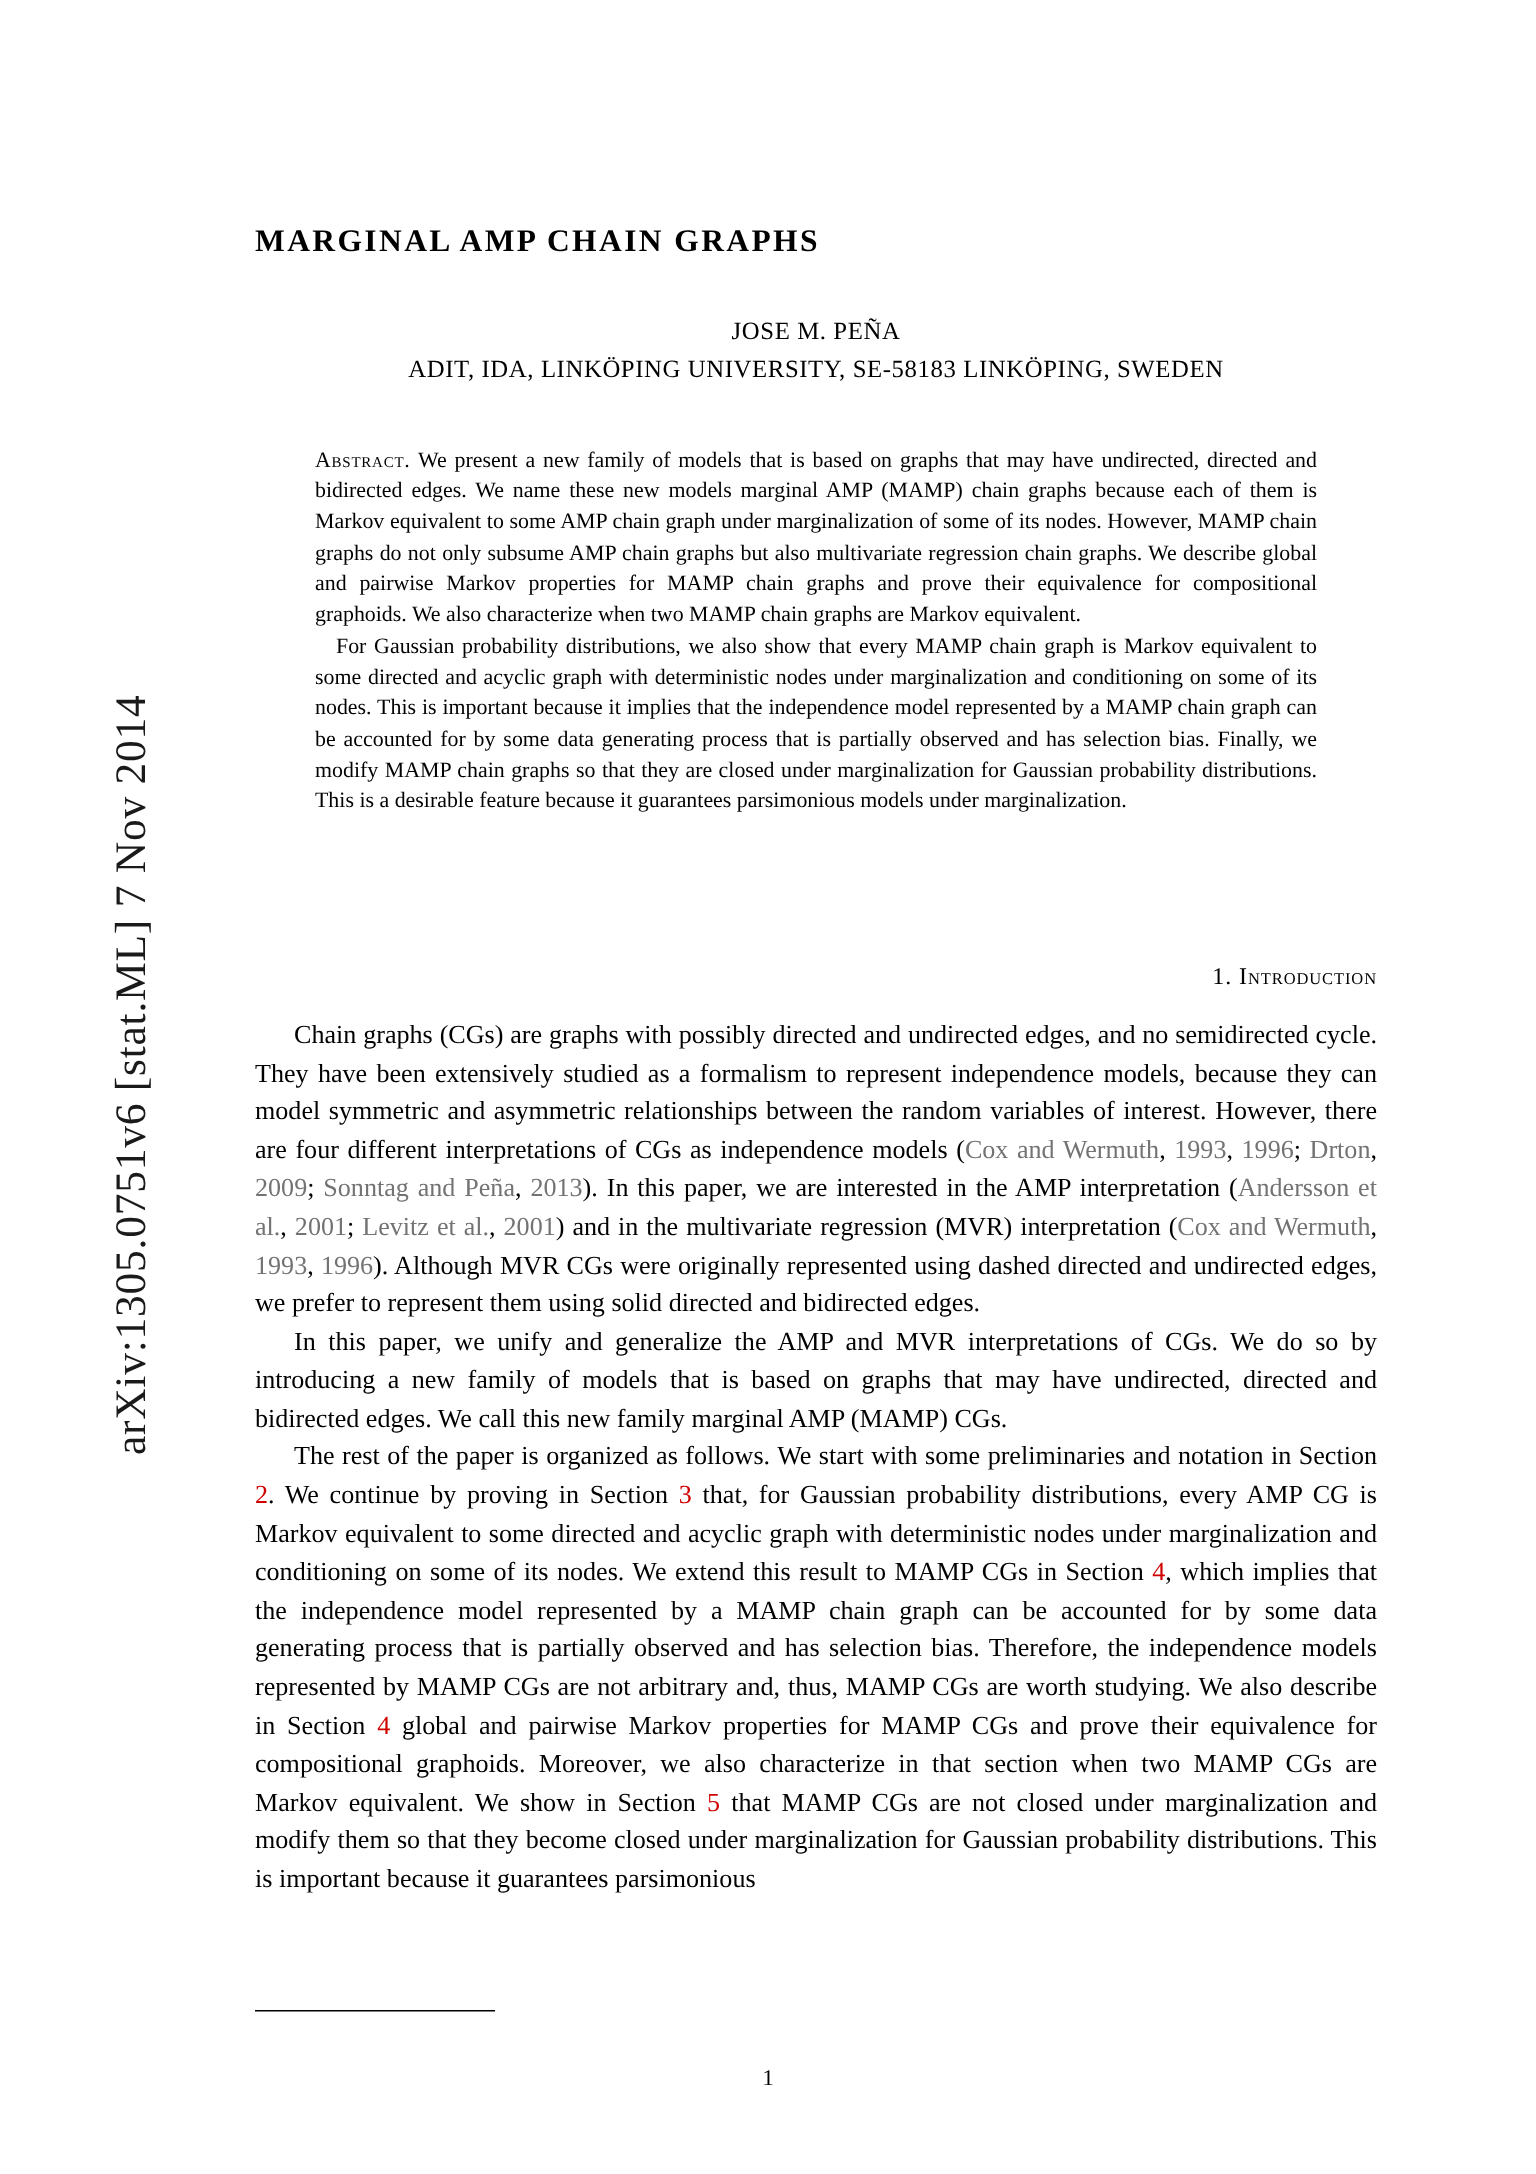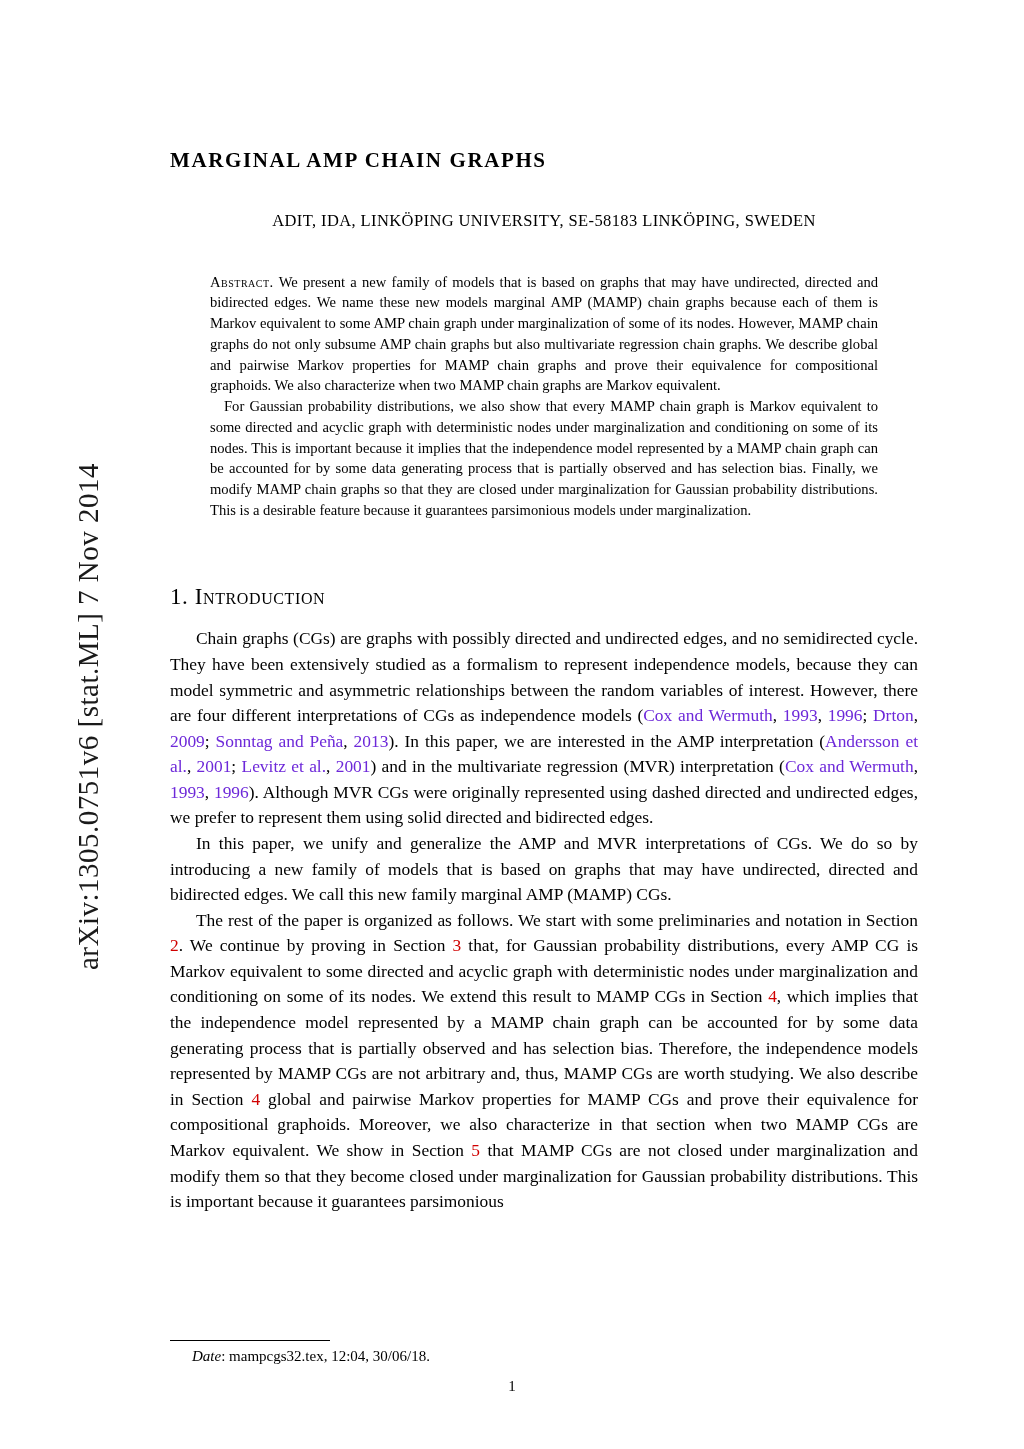--- a/index.html
+++ b/index.html
@@ -67,39 +67,39 @@
     text-align: justify;
   }
   .abstract .abs-head {
     font-variant: small-caps;
     letter-spacing: 0.5px;
   }
   .abstract p { margin: 0; text-indent: 0; }
   .abstract p.indented { text-indent: 14px; }
 
   .section-heading {
-    text-align: left;
-    margin-top: 64px;
-    font-size: 23px;
+    text-align: right;
+    margin-top: 98px;
+    font-size: 16px;
     font-variant: small-caps;
     letter-spacing: 0.6px;
   }
 
   .body-text {
     margin-top: 16px;
     font-size: 17.4px;
     line-height: 1.47;
     text-align: justify;
   }
   .body-text p {
     margin: 0;
     text-indent: 26px;
   }
 
-  .cite { color: #6d28d9; margin-top: 12px; }
+  .cite { color: #737373; margin-top: 12px; }
   .ref  { color: #d00000; }
 
   .footer {
     position: absolute;
     left: 170px;
     top: 1340px;
     width: 748px;
   }
   .rule {
     width: 160px;
@@ -126,20 +126,21 @@
 
 <div class="page">
 
   <div class="arxiv-stamp">arXiv:1305.0751v6  [stat.ML]  7 Nov 2014</div>
 
   <div class="content">
 
     <div class="title">MARGINAL AMP CHAIN GRAPHS</div>
 
     <div class="author-block">
+      <div class="author-name">JOSE M. PEÑA</div>
       <div class="affiliation">ADIT, IDA, LINKÖPING UNIVERSITY, SE-58183 LINKÖPING, SWEDEN</div>
     </div>
 
     <div class="abstract">
       <p><span class="abs-head">Abstract.</span><span> We present a new family of models that is based on graphs that may have undirected, directed and bidirected edges. We name these new models marginal AMP (MAMP) chain graphs because each of them is Markov equivalent to some AMP chain graph under marginalization of some of its nodes. However, MAMP chain graphs do not only subsume AMP chain graphs but also multivariate regression chain graphs. We describe global and pairwise Markov properties for MAMP chain graphs and prove their equivalence for compositional graphoids. We also characterize when two MAMP chain graphs are Markov equivalent.</span></p>
       <p class="indented">For Gaussian probability distributions, we also show that every MAMP chain graph is Markov equivalent to some directed and acyclic graph with deterministic nodes under marginalization and conditioning on some of its nodes. This is important because it implies that the independence model represented by a MAMP chain graph can be accounted for by some data generating process that is partially observed and has selection bias. Finally, we modify MAMP chain graphs so that they are closed under marginalization for Gaussian probability distributions. This is a desirable feature because it guarantees parsimonious models under marginalization.</p>
     </div>
 
     <div class="section-heading">
       <span>1.</span>
@@ -151,18 +152,17 @@
 
       <p>In this paper, we unify and generalize the AMP and MVR interpretations of CGs. We do so by introducing a new family of models that is based on graphs that may have undirected, directed and bidirected edges. We call this new family marginal AMP (MAMP) CGs.</p>
 
       <p><span>The rest of the paper is organized as follows. We start with some preliminaries and notation in Section </span><a class="ref">2</a><span>. We continue by proving in Section </span><a class="ref">3</a><span> that, for Gaussian probability distributions, every AMP CG is Markov equivalent to some directed and acyclic graph with deterministic nodes under marginalization and conditioning on some of its nodes. We extend this result to MAMP CGs in Section </span><a class="ref">4</a><span>, which implies that the independence model represented by a MAMP chain graph can be accounted for by some data generating process that is partially observed and has selection bias. Therefore, the independence models represented by MAMP CGs are not arbitrary and, thus, MAMP CGs are worth studying. We also describe in Section </span><a class="ref">4</a><span> global and pairwise Markov properties for MAMP CGs and prove their equivalence for compositional graphoids. Moreover, we also characterize in that section when two MAMP CGs are Markov equivalent. We show in Section </span><a class="ref">5</a><span> that MAMP CGs are not closed under marginalization and modify them so that they become closed under marginalization for Gaussian probability distributions. This is important because it guarantees parsimonious</span></p>
     </div>
 
   </div>
 
   <div class="footer">
     <div class="rule"></div>
-    <div class="date-line"><span class="date-label">Date</span><span>: mampcgs32.tex, 12:04, 30/06/18.</span></div>
   </div>
 
   <div class="page-number">1</div>
 
 </div>
 
 </body></html>

